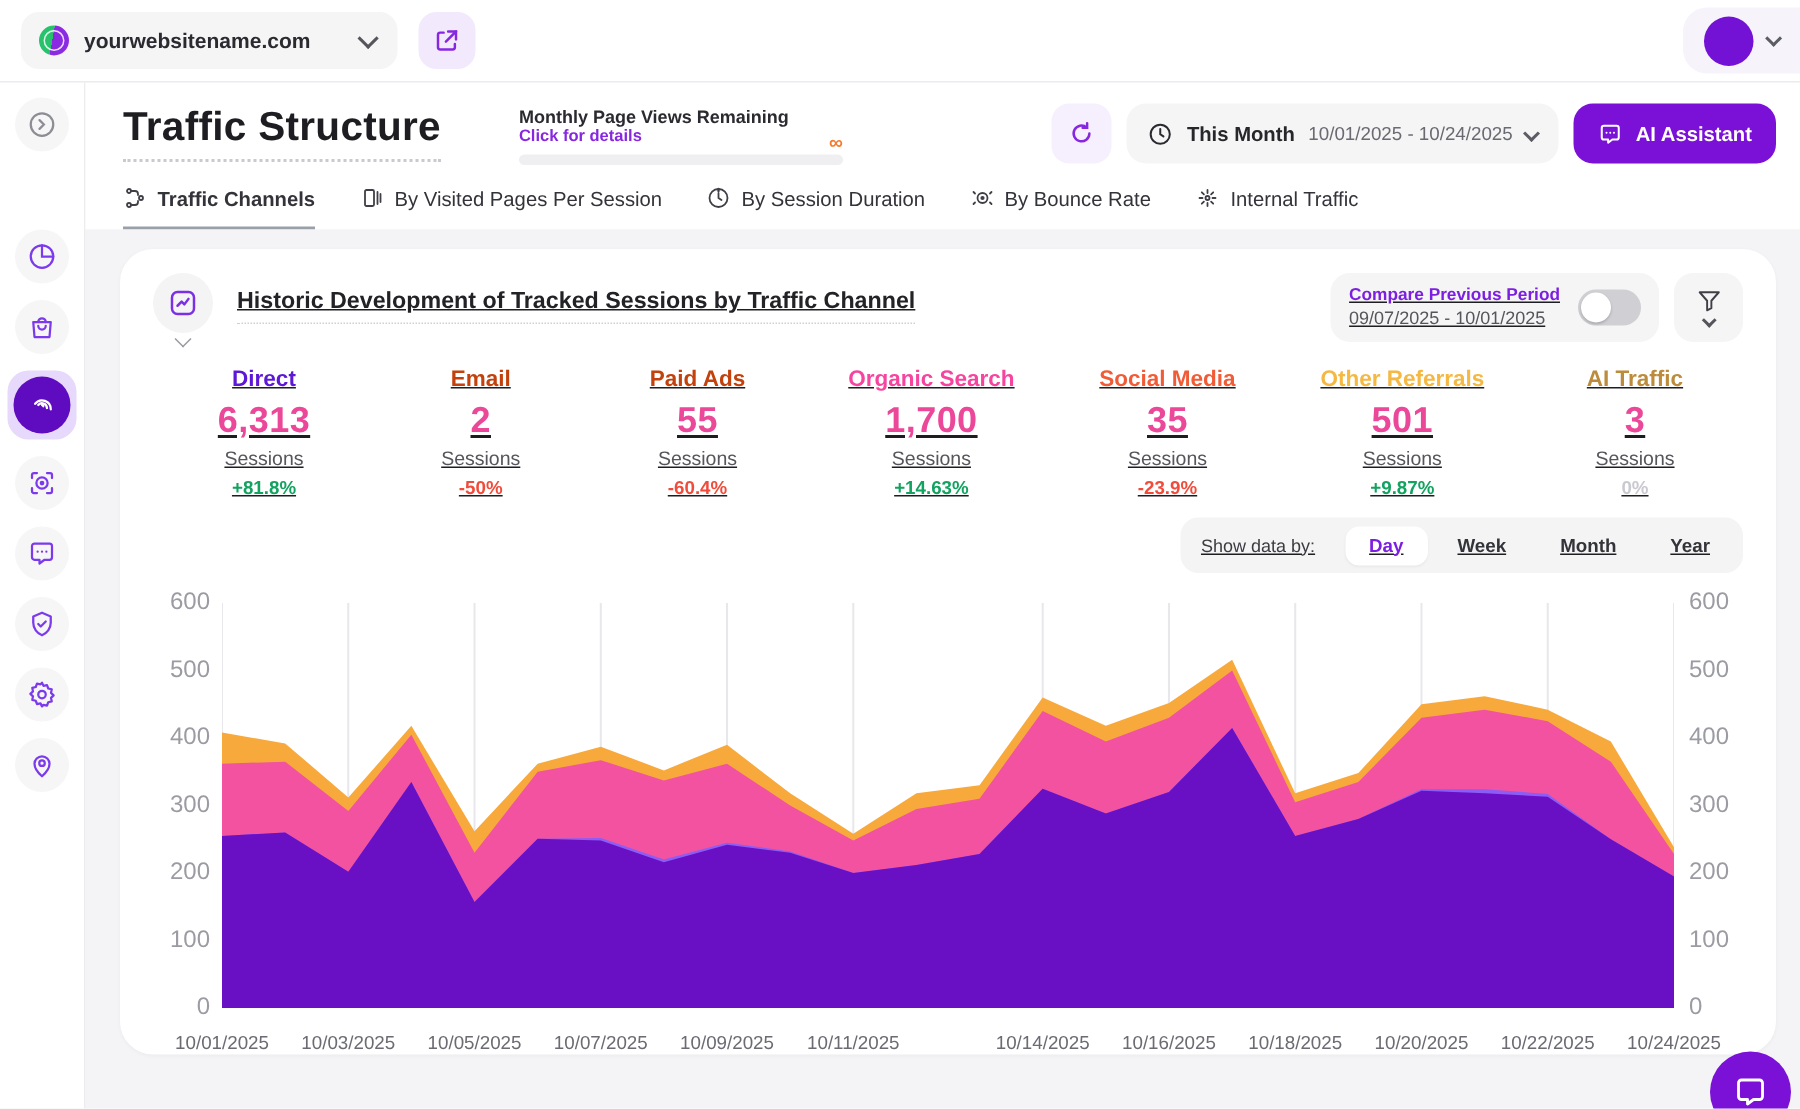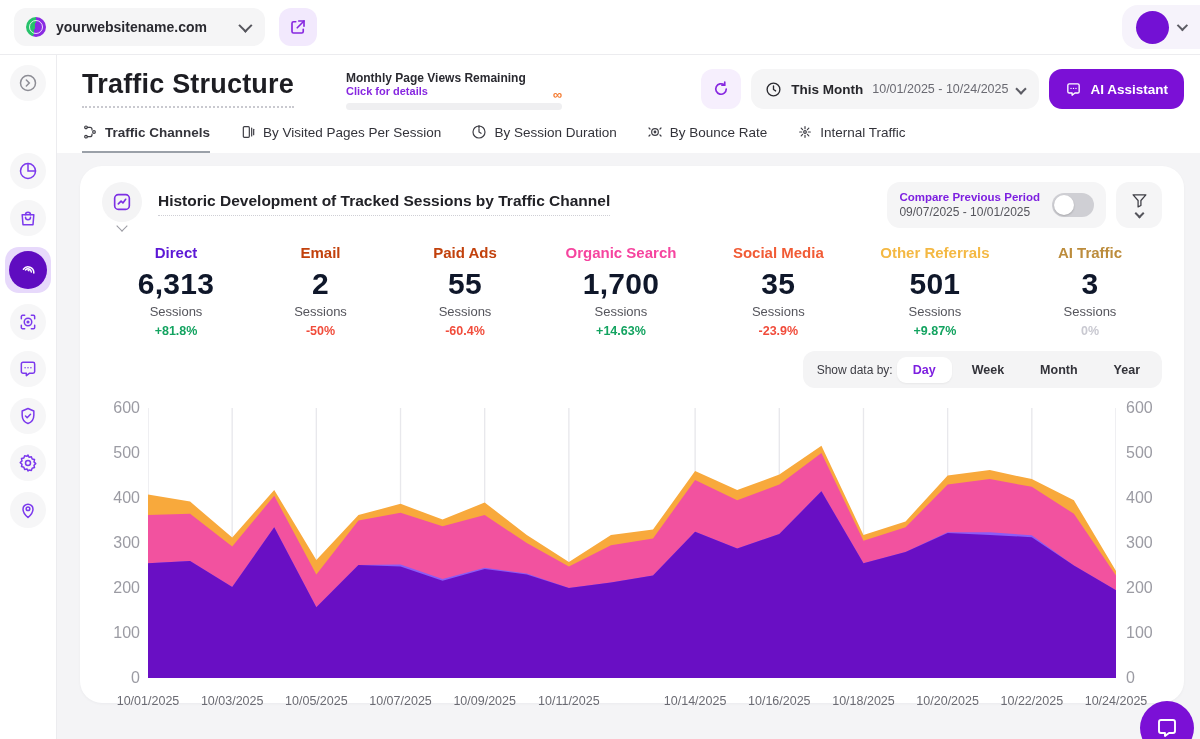--- a/index.html
+++ b/index.html
@@ -47,48 +47,48 @@
   .ai-btn { height:40px; background:#7b10d6; border-radius:13px; color:#fff; display:flex; align-items:center; gap:8px; padding:0 16px; font-size:13.5px; font-weight:700; cursor:pointer; }
 
   
   .tabs { display:flex; gap:30px; margin-top:14px; padding-bottom:0; }
   .tab { display:flex; align-items:center; gap:7px; font-size:13.5px; color:#33333a; padding-bottom:11px; cursor:pointer; border-bottom:2px solid transparent; white-space:nowrap; }
   .tab svg { stroke:#3f3f46; }
   .tab.active { font-weight:700; border-bottom-color:#9aa0a8; }
 
   
   .content { flex:1; background:#f4f4f6; padding:13px 16px 0 23px; position:relative; }
-  .card { background:#fff; border-radius:22px; height:537px; padding:16px 22px 0 22px; box-shadow:0 1px 3px rgba(20,20,40,.04); }
+  .card { background:#fff; border-radius:22px; height:537px; padding:16px 22px 0 22px; box-shadow:0 1px 3px rgba(20,20,40,.04);text-decoration:underline; }
 
   .card-head { display:flex; align-items:flex-start; }
   .chart-ico-wrap { width:40px; height:40px; border-radius:50%; background:#f4f4f5; display:flex; align-items:center; justify-content:center; cursor:pointer; position:relative; }
   .chart-ico-wrap::after { content:""; position:absolute; left:50%; bottom:-8px; width:7px; height:7px; border-right:1.6px solid #9a9aa2; border-bottom:1.6px solid #9a9aa2; transform:translateX(-50%) rotate(45deg); }
   .card-title { font-size:15.5px; font-weight:700; color:#222227; margin:10px 0 0 16px; border-bottom:1.5px dotted #cfcfd5; padding-bottom:5px; }
   .ch-right { margin-left:auto; display:flex; gap:10px; }
   .compare-pill { background:#f5f5f6; border-radius:13px; padding:8px 12px; display:flex; align-items:center; gap:12px; }
   .compare-label { font-size:11.5px; font-weight:700; color:#7d1fe0; }
   .compare-range { font-size:12px; color:#55555c; margin-top:2px; }
   .toggle { width:42px; height:24px; border-radius:12px; background:#cfcfd4; position:relative; cursor:pointer; flex:none; }
   .toggle::after { content:""; position:absolute; left:2px; top:2px; width:20px; height:20px; background:#fff; border-radius:50%; box-shadow:0 1px 2px rgba(0,0,0,.2); }
   .filter-btn { width:46px; height:46px; background:#f5f5f6; border-radius:13px; display:flex; flex-direction:column; align-items:center; justify-content:center; gap:2px; cursor:pointer; }
   .filter-btn .chev { width:7px; height:7px; border-color:#55555c; transform:rotate(45deg); }
 
   
   .stats { display:flex; justify-content:space-between; padding:16px 28px 0 30px; }
   .stat { text-align:center; min-width:88px; }
   .stat-name { font-size:15px; font-weight:700; }
-  .stat-value { font-size:30px; font-weight:700; color:#0f172a; margin-top:6px; letter-spacing:.3px; }
+  .stat-value { font-size:24px; font-weight:700; color:#ec4899; margin-top:6px; letter-spacing:.3px; }
   .stat-unit { font-size:13px; color:#55555c; margin-top:3px; }
   .stat-delta { font-size:12.5px; font-weight:700; margin-top:5px; }
   .up { color:#13a360; } .down { color:#f14c3b; } .flat { color:#c9c9d1; }
 
   
   .sdb-row { display:flex; justify-content:flex-end; margin-top:13px; }
   .sdb { background:#f4f4f5; border-radius:12px; height:37px; display:flex; align-items:center; padding:0 6px 0 14px; gap:4px; }
-  .sdb-label { font-size:12px; color:#3c3c43; margin-right:0; }
+  .sdb-label { font-size:12px; color:#3c3c43; margin-right:16px; }
   .sdb-opt { font-size:12.5px; font-weight:700; color:#33333a; padding:6px 16px; border-radius:9px; cursor:pointer; }
   .sdb-opt.sel { background:#fff; color:#7d1fe0; box-shadow:0 1px 2px rgba(0,0,0,.05); }
 
   
   .chart-zone { display:flex; margin-top:10px; }
   .ycol { width:46px; position:relative; height:290px; flex:none; }
   .ycol span { position:absolute; font-size:16px; color:#9b9ba3; transform:translateY(-50%); }
   .ycol.left span { right:8px; }
   .ycol.right span { left:10px; }
   .plot-wrap { flex:1; min-width:0; position:relative; }

